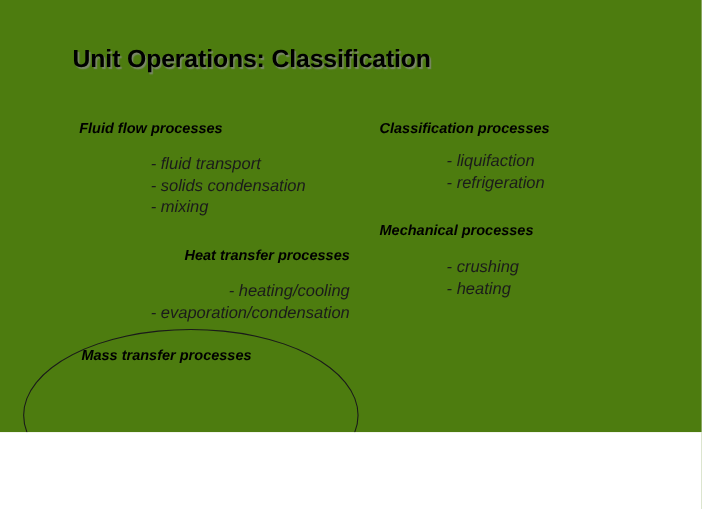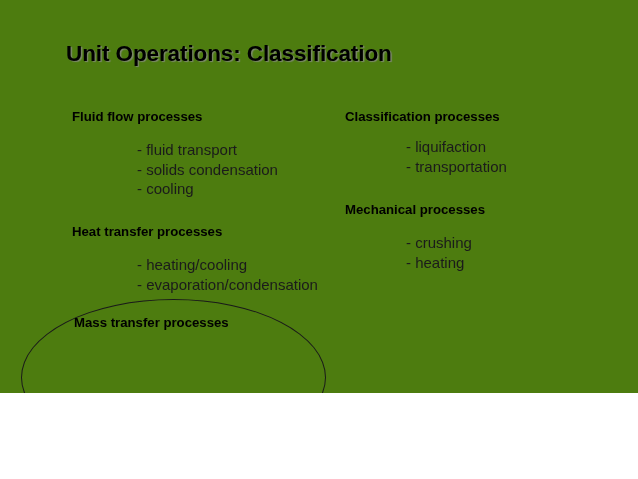--- a/index.html
+++ b/index.html
@@ -47,20 +47,21 @@
   }
 
   
   .column {
     position: absolute;
     top: 0;
     left: 0;
   }
   .group {
     position: absolute;
+    font-style: italic;
   }
   .group-heading {
     font-size: 13.2px;
     font-weight: bold;
     color: #000000;
     white-space: nowrap;
     line-height: 17px;
   }
   .items {
     margin: 0;
@@ -91,45 +92,45 @@
 
   <div id="mass-transfer-ellipse"></div>
 
   <div class="column col-left">
 
     <div class="group" style="left:72px; top:108px;">
       <div class="group-heading">Fluid flow processes</div>
       <ul class="items gap-lg">
         <li class="item">- fluid transport</li>
         <li class="item">- solids condensation</li>
-        <li class="item">- cooling</li>
+        <li class="item">- mixing</li>
       </ul>
     </div>
 
-    <div class="group" style="left:72px; top:223px;">
+    <div class="group" style="left:72px; top:223px;text-align:right;">
       <div class="group-heading">Heat transfer processes</div>
       <ul class="items gap-lg">
         <li class="item">- heating/cooling</li>
         <li class="item">- evaporation/condensation</li>
       </ul>
     </div>
 
     <div class="group" style="left:74px; top:314px;">
       <div class="group-heading">Mass transfer processes</div>
     </div>
 
   </div>
 
   <div class="column col-right">
 
     <div class="group" style="left:345px; top:108px;">
       <div class="group-heading">Classification processes</div>
       <ul class="items gap-sm">
         <li class="item">- liquifaction</li>
-        <li class="item">- transportation</li>
+        <li class="item">- refrigeration</li>
       </ul>
     </div>
 
     <div class="group" style="left:345px; top:201px;">
       <div class="group-heading">Mechanical processes</div>
       <ul class="items gap-lg">
         <li class="item">- crushing</li>
         <li class="item">- heating</li>
       </ul>
     </div>

